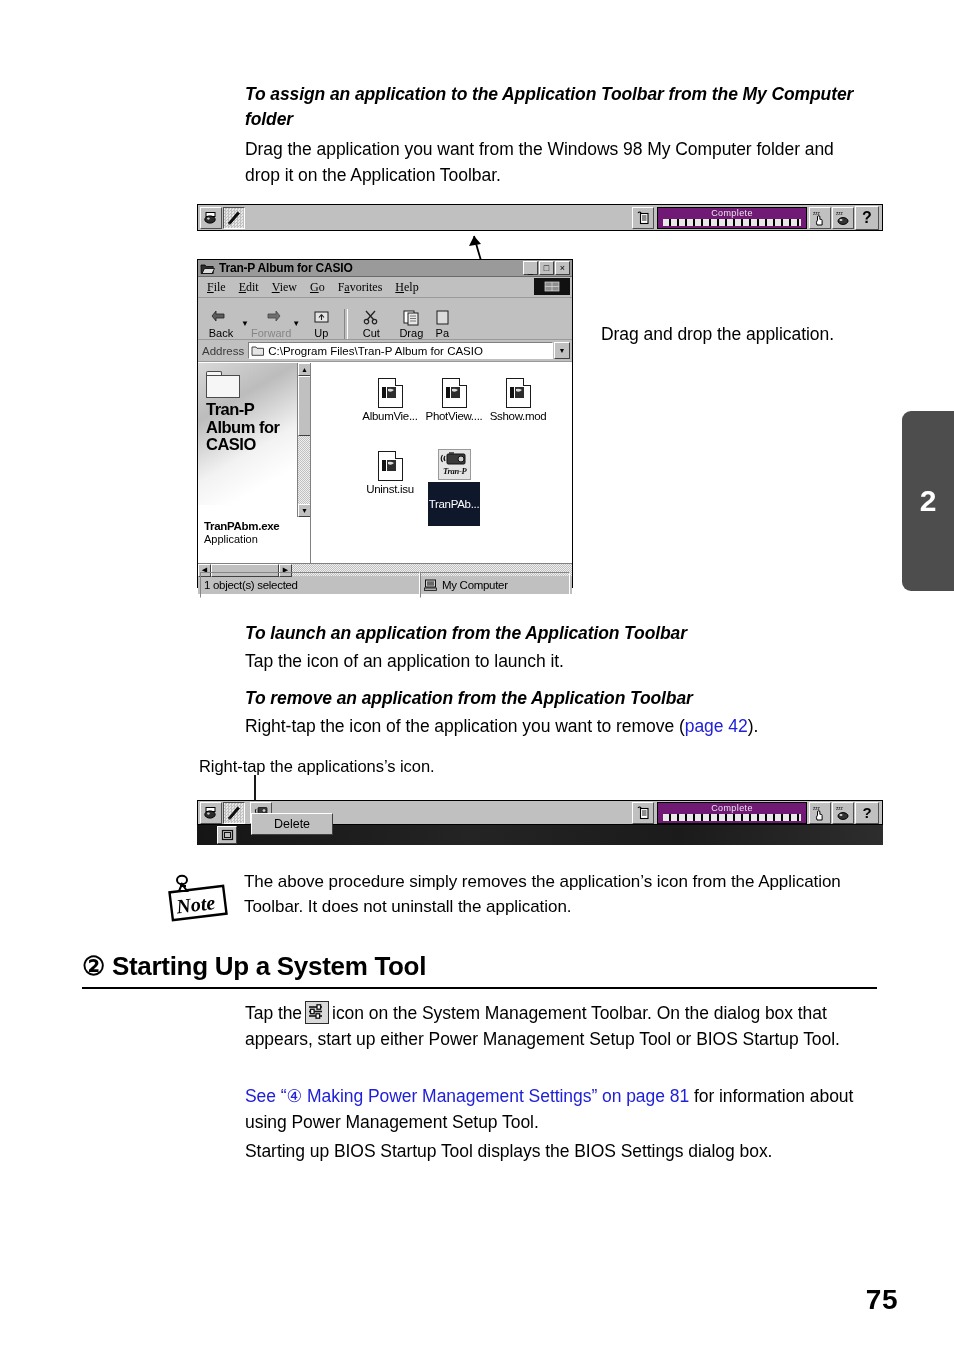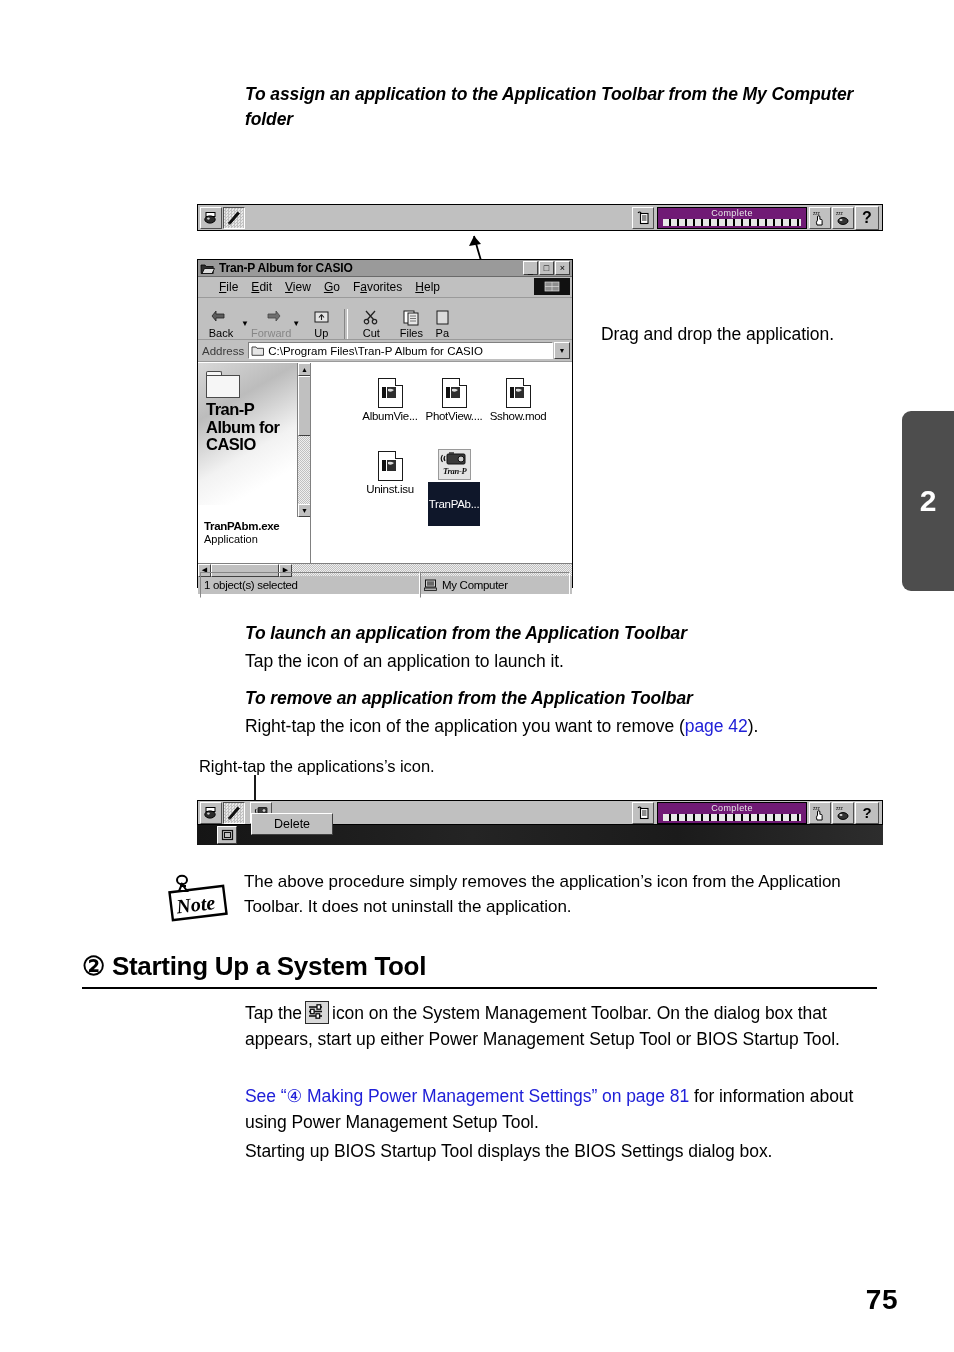--- a/index.html
+++ b/index.html
@@ -175,23 +175,24 @@
     margin-left: 1px;
     display: flex; align-items: center; justify-content: center;
     font-size: 9px; line-height: 9px;
     font-family: "Liberation Sans", sans-serif;
     box-sizing: border-box;
     flex: none;
   }
   .exp-menubar {
     height: 20px;
     display: flex; align-items: center;
-    padding-left: 21px;
+    padding-left: 9px;
     border-bottom: 1px solid #9a9a9a;
     position: relative;
+    font-family: Liberation Serif, serif;
   }
   .exp-menu-item {
     font-size: 12px;
     margin-right: 13px;
     white-space: nowrap;
   }
   .exp-menu-item u { text-decoration: underline; }
   .exp-logo {
     position: absolute; right: 2px; top: 1px;
     width: 36px; height: 17px;
@@ -484,20 +485,21 @@
 <body>
 
 <div class="page">
 
   <div id="chapter-tab">
     <span>2</span>
   </div>
 
   <div class="abs txt-head" style="left:245px; top:82px; width:625px;">To assign an application to the Application Toolbar from the My Computer folder</div>
 
+  <div class="abs txt-body" style="left:245px; top:137px; width:625px;">Drag the application you want from the Windows 98 My Computer folder and drop it on the Application Toolbar.</div>
 
   <div class="w98-bar" id="app-toolbar-1" style="left:197px; top:204px; width:686px; height:27px;">
 
     <div class="w98-btn">
       <svg class="glyph" width="16" height="14" viewBox="0 0 16 14">
         <rect x="3" y="1.5" width="9" height="4" fill="#fff" stroke="#000" stroke-width="1"></rect>
         <ellipse cx="7" cy="8.5" rx="5.2" ry="3.6" fill="#2b2b2b" stroke="#000"></ellipse>
         <ellipse cx="5.4" cy="7.6" rx="1.4" ry="1.1" fill="#cfcfcf"></ellipse>
       </svg>
     </div>
@@ -618,21 +620,21 @@
         <span>Cut</span>
       </div>
       <div class="tb-item">
         <svg width="20" height="17" viewBox="0 0 20 17">
           <rect x="3" y="1" width="10" height="12" fill="#fff" stroke="#1c1c1c" stroke-width="1"></rect>
           <rect x="7" y="3" width="10" height="12" fill="#e8e8e8" stroke="#1c1c1c" stroke-width="1"></rect>
           <line x1="9" y1="6" x2="15" y2="6" stroke="#555" stroke-width="0.8"></line>
           <line x1="9" y1="8.5" x2="15" y2="8.5" stroke="#555" stroke-width="0.8"></line>
           <line x1="9" y1="11" x2="15" y2="11" stroke="#555" stroke-width="0.8"></line>
         </svg>
-        <span>Files</span>
+        <span>Drag</span>
       </div>
       <div class="tb-item" style="min-width:20px">
         <svg width="14" height="17" viewBox="0 0 14 17">
           <rect x="2" y="1" width="11" height="13" fill="#dcdcdc" stroke="#1c1c1c" stroke-width="1"></rect>
         </svg>
         <span>Pa</span>
       </div>
     </div>
 
     <div class="exp-addressbar">

